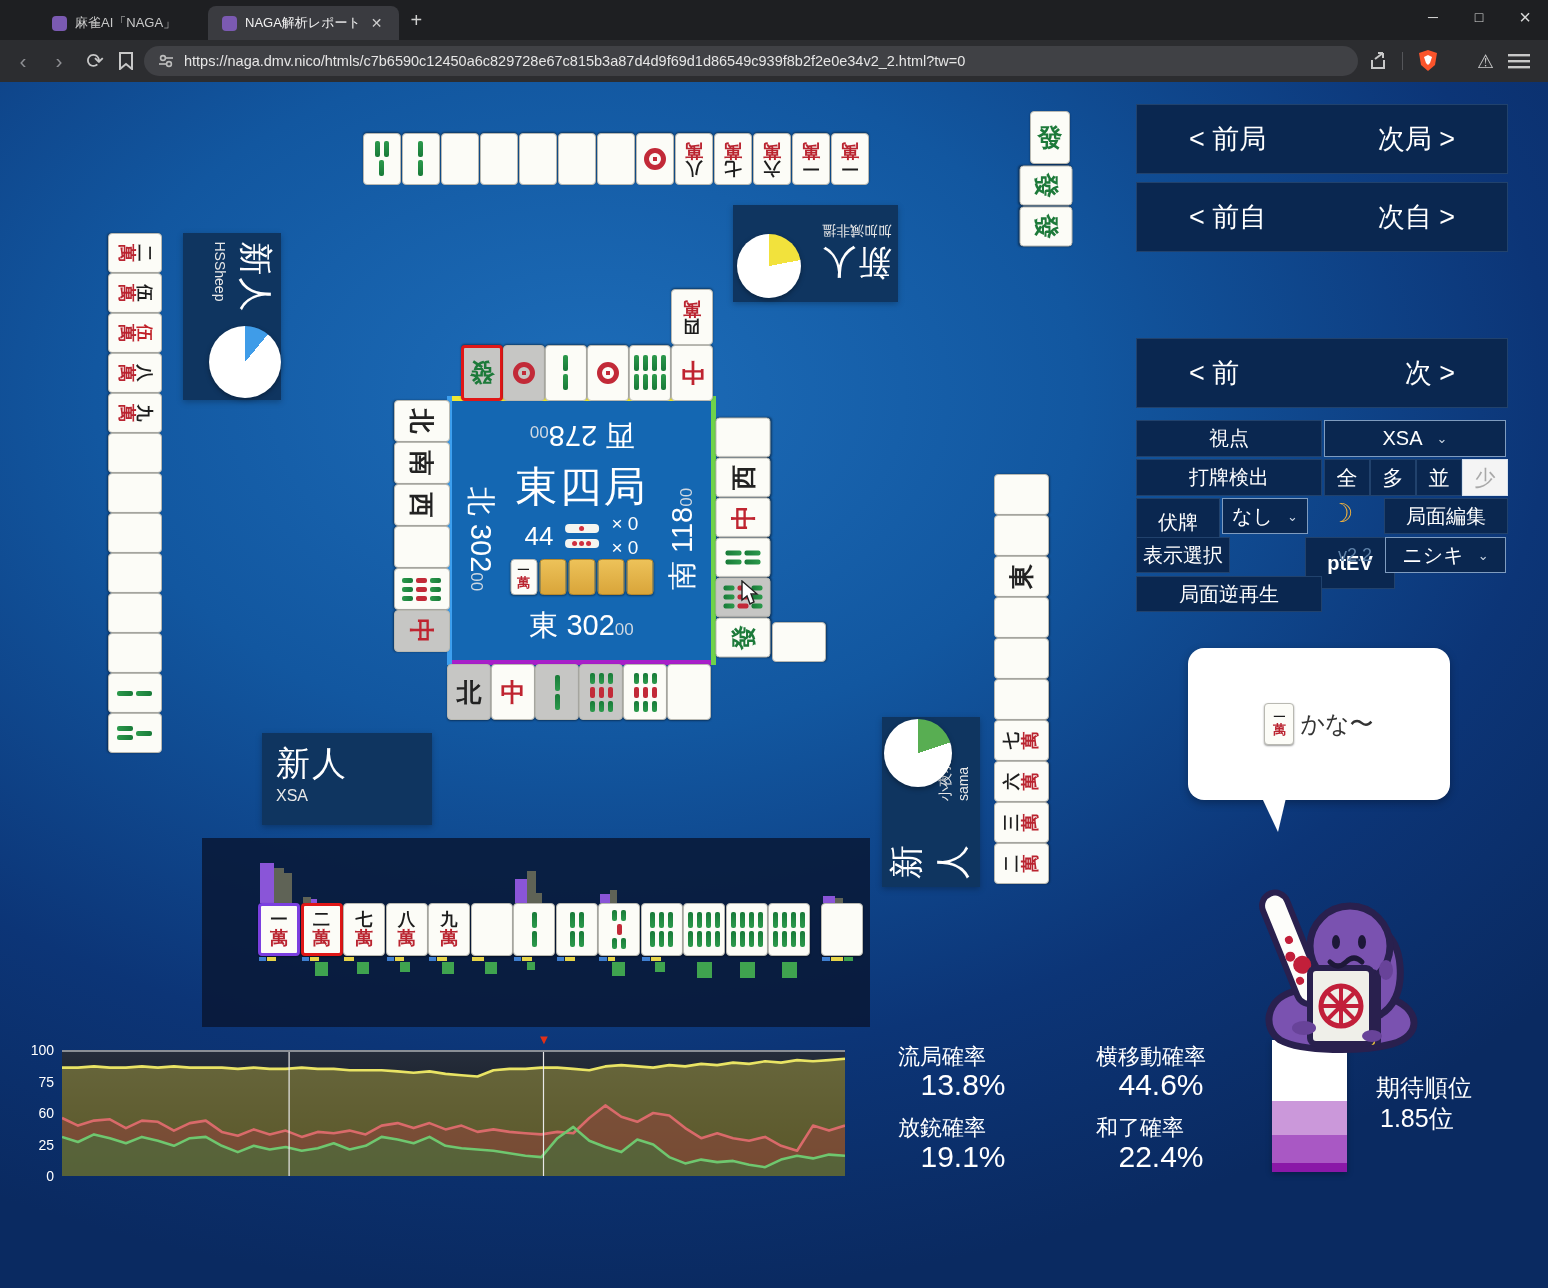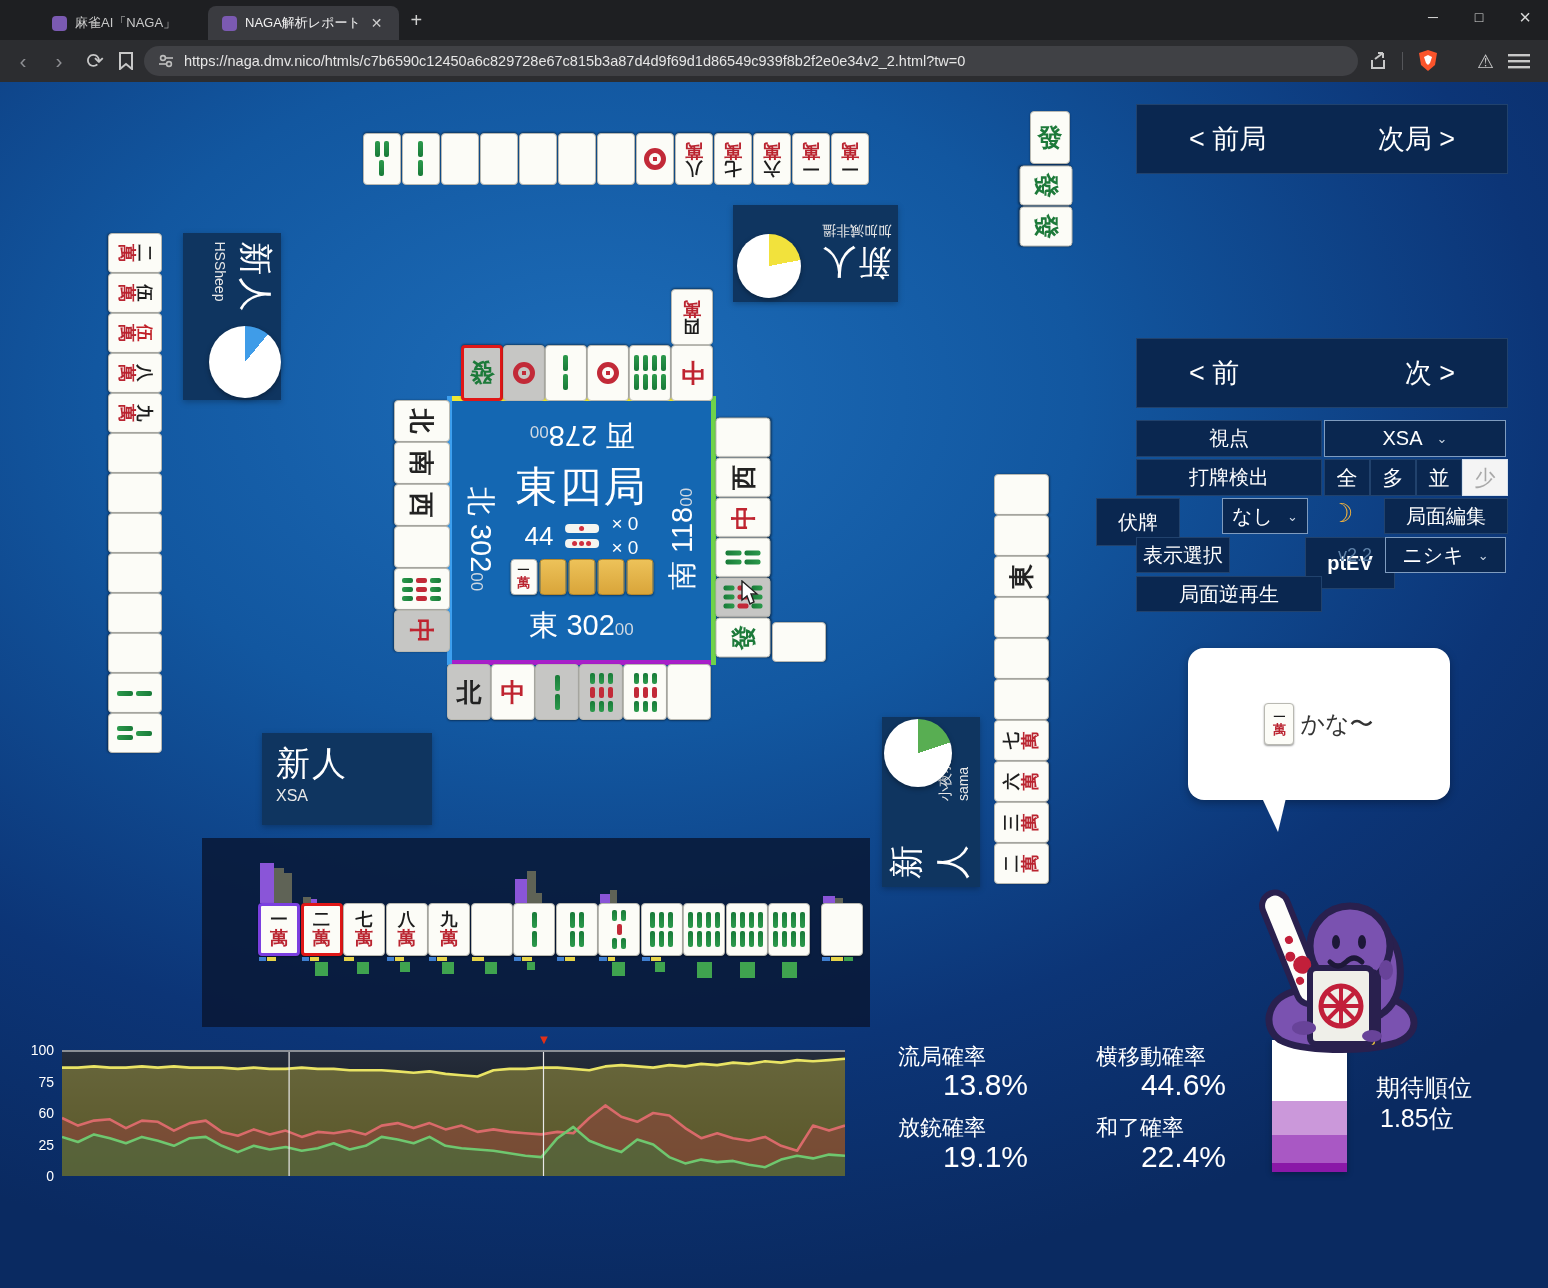--- a/index.html
+++ b/index.html
@@ -94,21 +94,21 @@
   .abars { position:absolute; bottom:100%; left:2px; display:flex; align-items:flex-end; }
   .ubars { position:absolute; top:54px; left:1px; display:flex; gap:1px; align-items:flex-start; height:4px; }
   .ublock { position:absolute; top:59px; left:14px; }
 
   
   .gylab { position:absolute; color:#fff; font-size:14px; width:26px; text-align:right; }
   .gmarker { position:absolute; color:#e23018; font-size:13px; }
 
   
   .statlabel { position:absolute; color:#fff; font-size:22px; }
-  .statval { position:absolute; color:#fff; font-size:30px; text-align:right; width:130px; }
+  .statval { position:absolute; color:#fff; font-size:30px; text-align:center; width:130px; }
   .rankval { position:absolute; color:#fff; }
 
   
   .bubble { position:absolute; left:1188px; top:648px; width:262px; height:152px; background:#fff;
             border-radius:16px; box-shadow:0 3px 8px rgba(0,0,0,.3); display:flex; align-items:center;
             justify-content:center; gap:6px; }
   .bubbletail { position:absolute; left:1262px; top:798px; width:0; height:0;
                 border-left:16px solid transparent; border-right:8px solid transparent;
                 border-top:34px solid #fff; }
   .bubbletext { font-size:24px; color:#333; }
@@ -174,20 +174,24 @@
       </svg>
     </div>
   </div>
 
   <div class="board"></div>
 
   <div class="navbtn" style="top:104px">
     <span>&lt; 前局</span>
     <span>次局 &gt;</span>
   </div>
+  <div class="navbtn" style="top:182px">
+    <span>&lt; 前自</span>
+    <span>次自 &gt;</span>
+  </div>
   <div class="navbtn" style="top:338px">
     <span>&lt; 前</span>
     <span>次 &gt;</span>
   </div>
 
   <div class="crow" style="left:1136px;top:420px;width:186px;height:37px">
     <span>視点</span>
   </div>
   <div class="selbox" style="left:1324px;top:420px;width:182px;height:37px">
     <span>XSA</span>
@@ -197,21 +201,21 @@
   <div class="crow" style="left:1136px;top:459px;width:186px;height:37px">
     <span>打牌検出</span>
   </div>
   <div class="seg" style="left:1324px;top:459px">
     <span>全</span>
     <span>多</span>
     <span>並</span>
     <span class="sel">少</span>
   </div>
 
-  <div class="crow" style="left:1096px;top:498px;width:84px;height:48px">
+  <div class="crow" style="left:1136px;top:498px;width:84px;height:48px">
     <span>伏牌</span>
   </div>
   <div class="selbox" style="left:1222px;top:498px;width:86px;height:36px">
     <span>なし</span>
       <span class="chev">⌄</span>
   </div>
   <span class="abs" style="left:1330px;top:498px;font-size:26px;color:#f2b23c">☽</span>
   <div class="crow" style="left:1384px;top:498px;width:124px;height:36px">
     <span>局面編集</span>
   </div>

